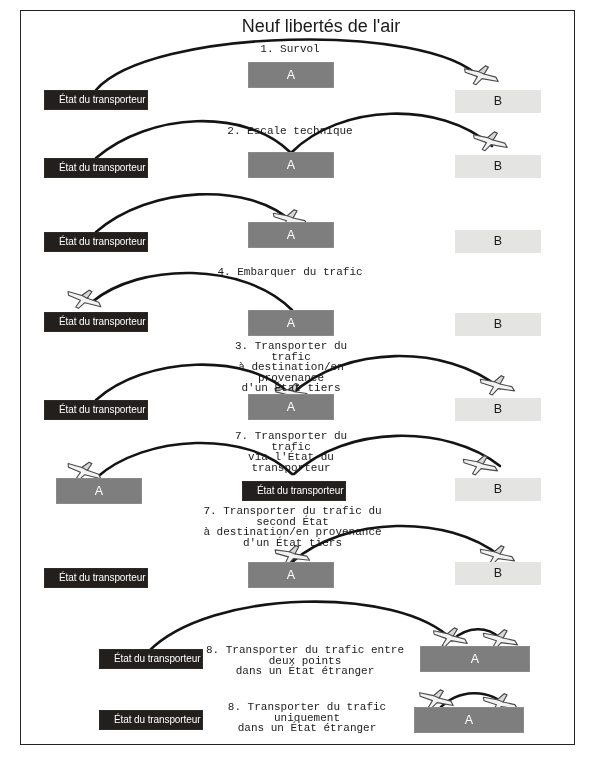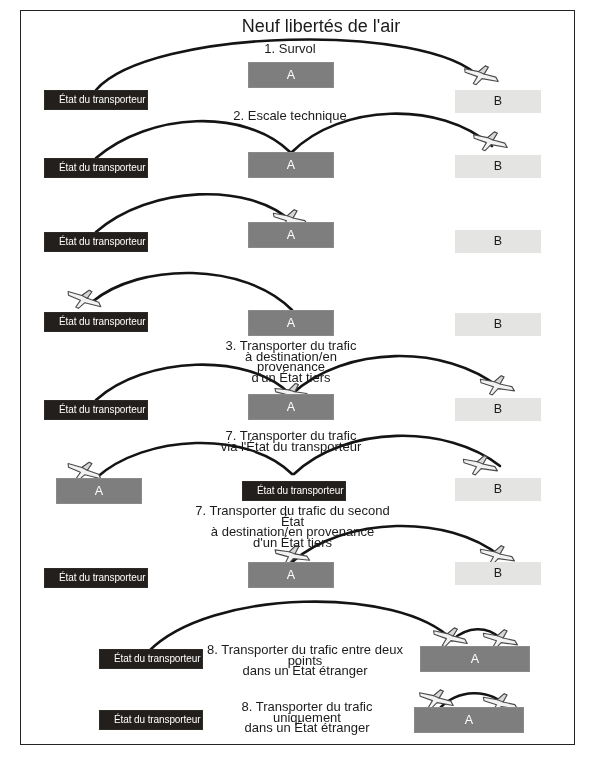--- a/index.html
+++ b/index.html
@@ -60,25 +60,26 @@
   .box-b {
     background: #e4e4e2;
     color: #1a1a1a;
     justify-content: center;
     font-size: 12.5px;
     border: 1px solid #e4e4e2;
   }
   
   .label {
     position: absolute;
-    font-size: 13px;
+    font-size: 11px;
     line-height: 10.5px;
     color: #1b1b1b;
     text-align: center;
     white-space: pre-line;
+    font-family: Liberation Mono, monospace;
   }
   .title {
     position: absolute;
     font-size: 18px;
     color: #1b1b1b;
     text-align: center;
     white-space: nowrap;
     margin-left: 20px;
   }
   
@@ -255,29 +256,30 @@
         <path d="M18,11 L22,3 L25,3 L24,11 Z" fill="#d8d8d8" stroke="#4a4a4a" stroke-width="1"></path>
       </g>
     </svg>
   </div>
 
   <div class="label" style="left:220px; top:44px; width:140px;">1. Survol</div>
   <div class="box box-state" style="left:44px; top:90px; width:104px; height:20px;">État du transporteur</div>
   <div class="box box-a" style="left:248px; top:62px; width:86px; height:26px;">A</div>
   <div class="box box-b" style="left:455px; top:90px; width:86px; height:23px;">B</div>
 
-  <div class="label" style="left:205px; top:111px; width:170px;">2. Escale technique</div>
+  <div class="label" style="left:205px; top:126px; width:170px;">2. Escale technique</div>
   <div class="box box-state" style="left:44px; top:158px; width:104px; height:20px;">État du transporteur</div>
   <div class="box box-a" style="left:248px; top:152px; width:86px; height:26px;">A</div>
   <div class="box box-b" style="left:455px; top:155px; width:86px; height:23px;">B</div>
 
   <div class="box box-state" style="left:44px; top:232px; width:104px; height:20px;">État du transporteur</div>
   <div class="box box-a" style="left:248px; top:222px; width:86px; height:26px;">A</div>
   <div class="box box-b" style="left:455px; top:230px; width:86px; height:23px;">B</div>
 
+  <div class="label" style="left:200px; top:267px; width:180px;">4. Embarquer du trafic</div>
   <div class="box box-state" style="left:44px; top:312px; width:104px; height:20px;">État du transporteur</div>
   <div class="box box-a" style="left:248px; top:310px; width:86px; height:26px;">A</div>
   <div class="box box-b" style="left:455px; top:313px; width:86px; height:23px;">B</div>
 
   <div class="label" style="left:215px; top:341px; width:152px;">3. Transporter du trafic
 à destination/en provenance
 d'un État tiers</div>
   <div class="box box-state" style="left:44px; top:400px; width:104px; height:20px;">État du transporteur</div>
   <div class="box box-a" style="left:248px; top:394px; width:86px; height:26px;">A</div>
   <div class="box box-b" style="left:455px; top:398px; width:86px; height:23px;">B</div>

